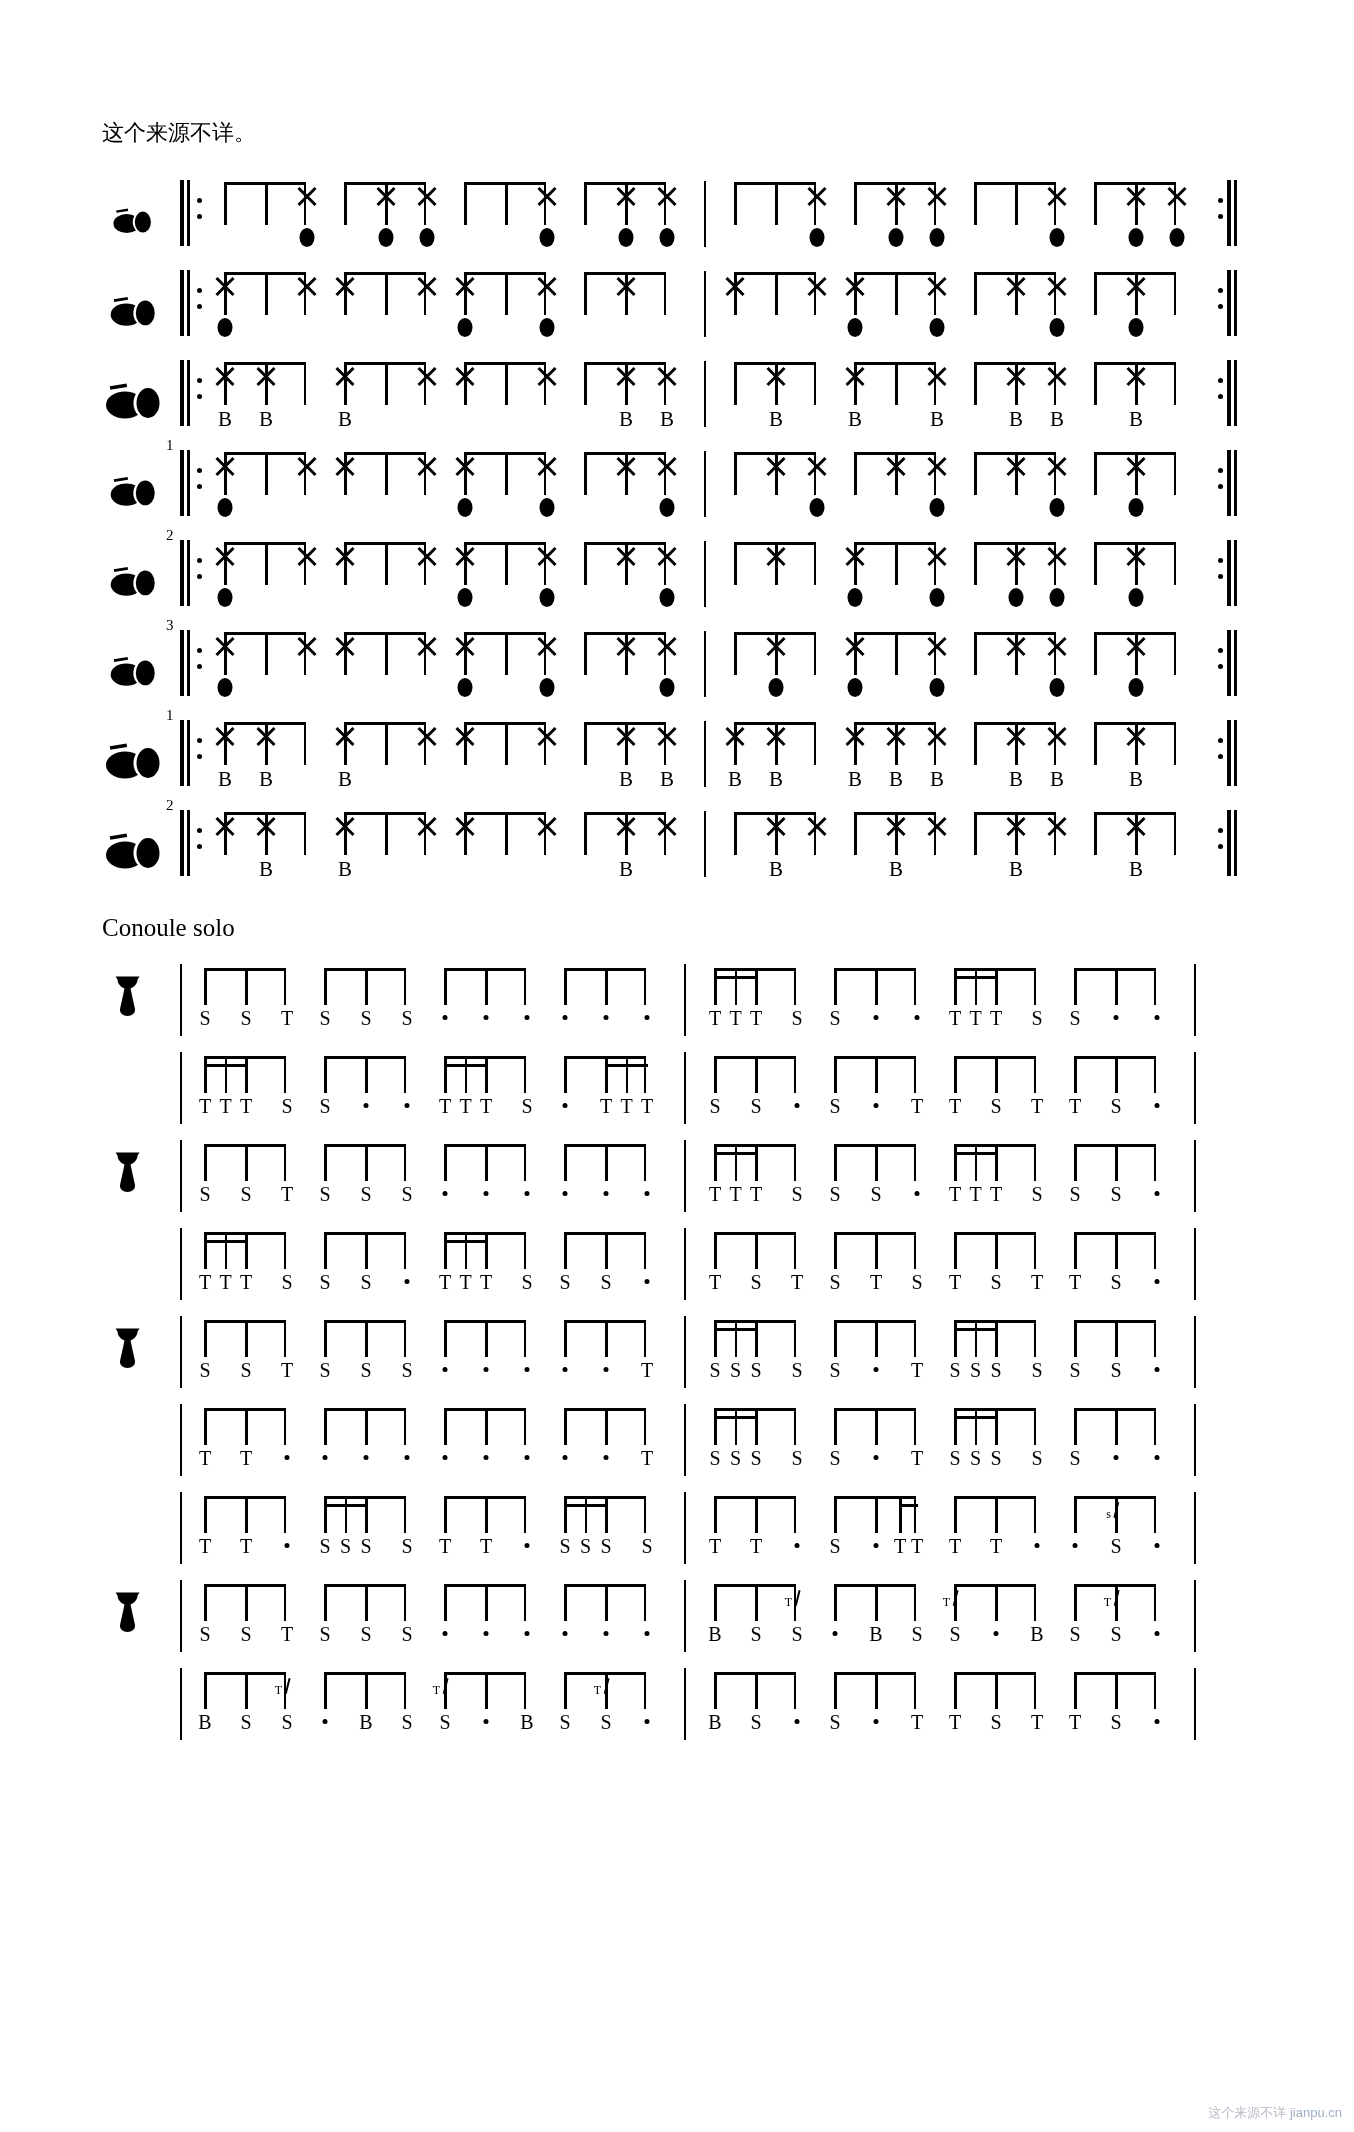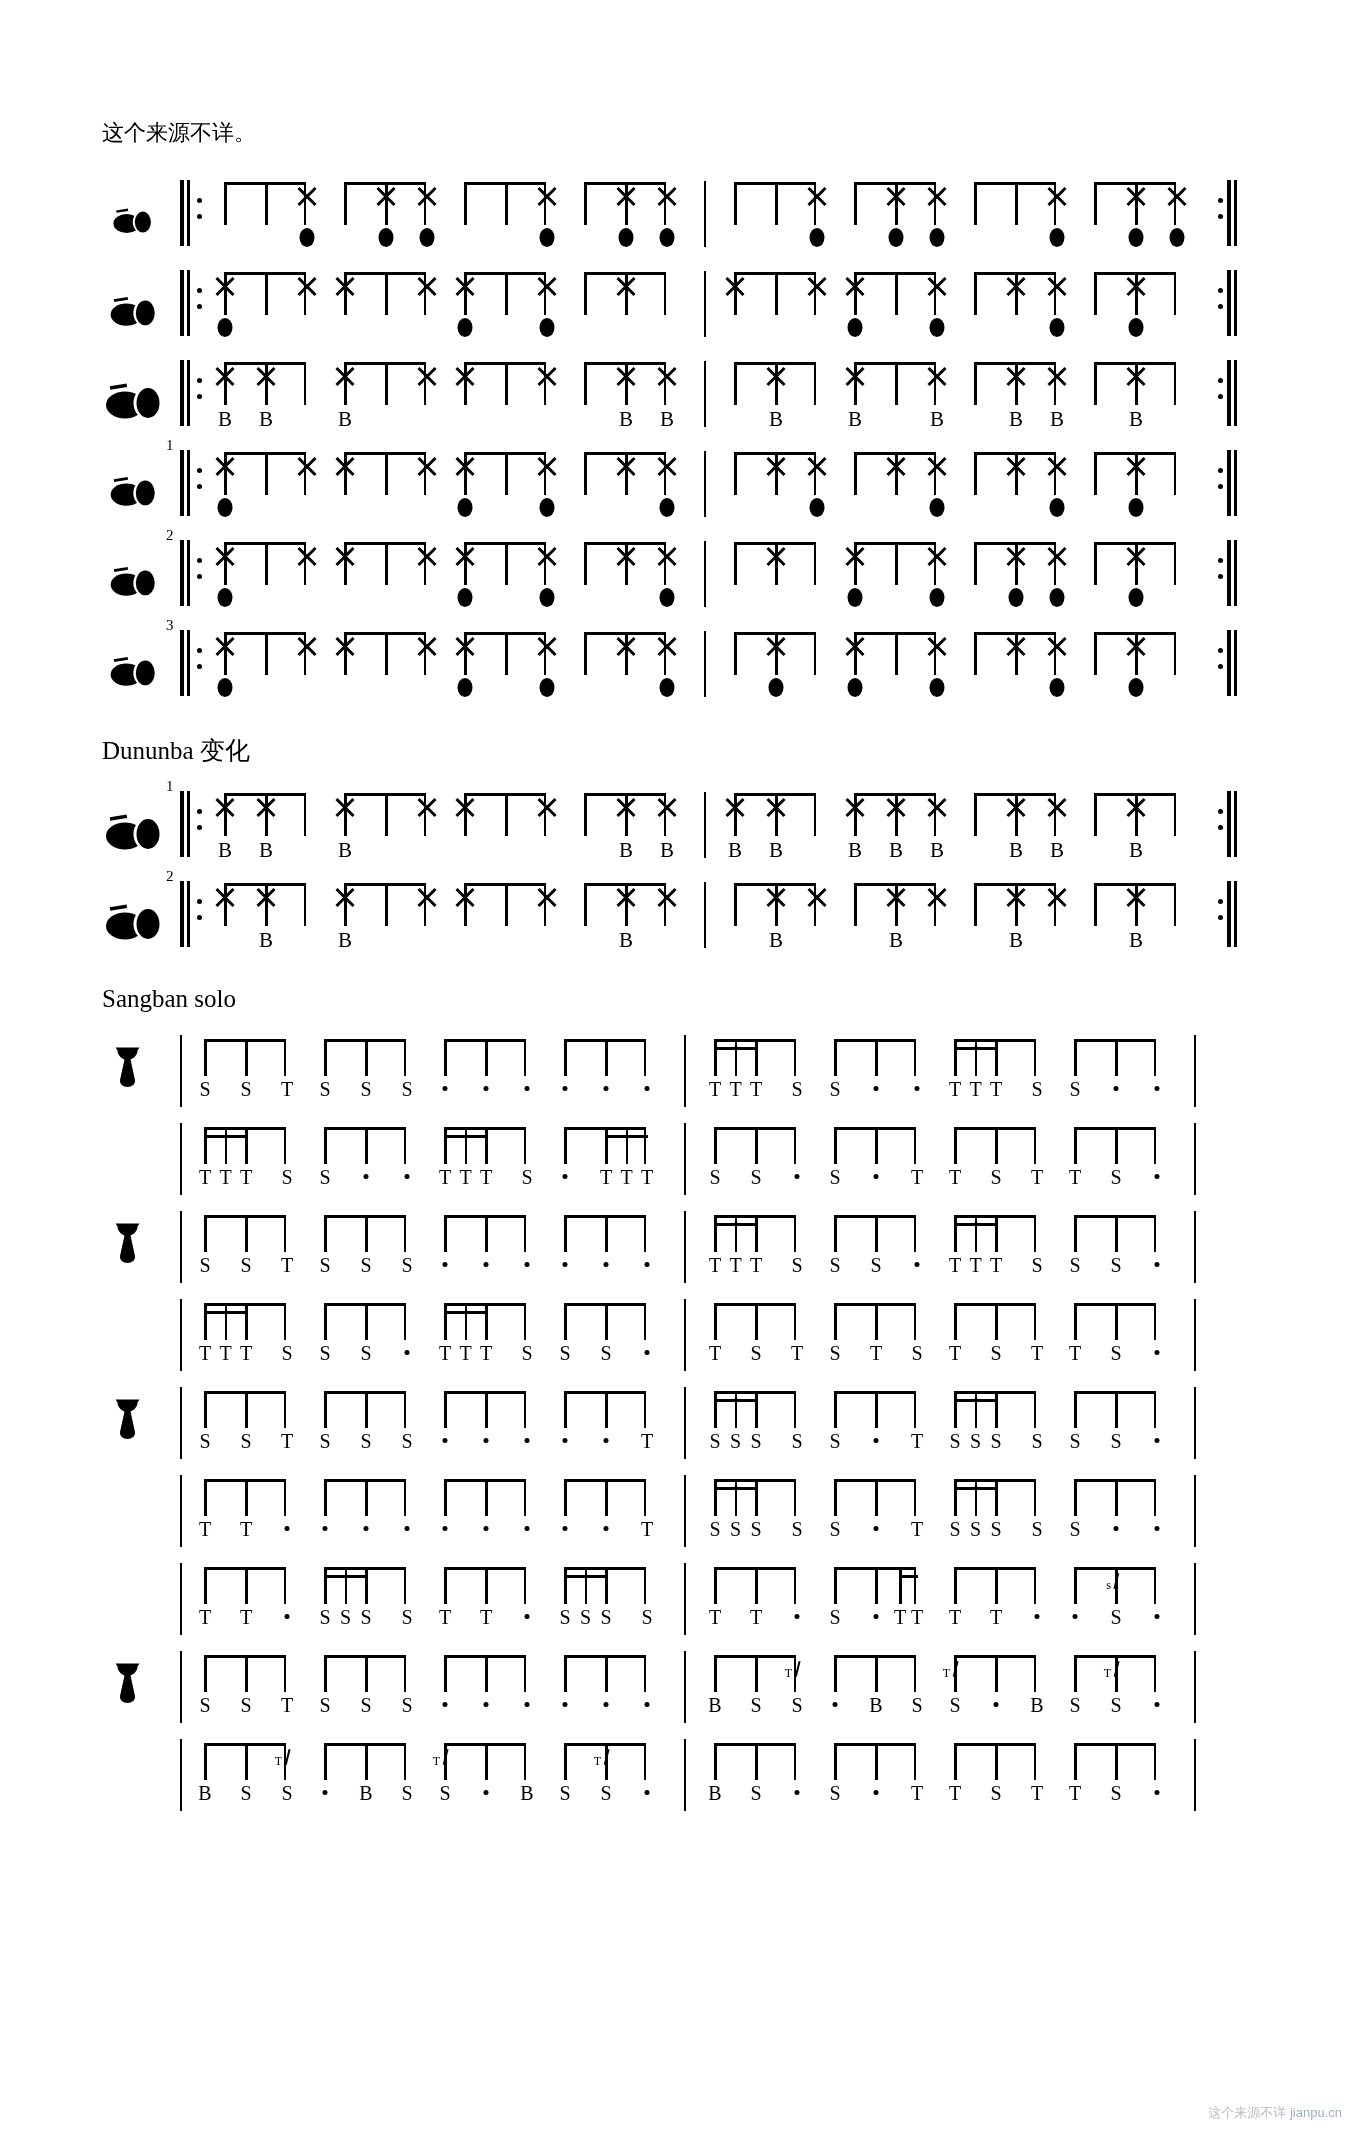--- a/index.html
+++ b/index.html
@@ -602,21 +602,20 @@
           <div class="rep rep-end">
             <div class="dots"></div>
             <div class="rbar"></div>
             <div class="rbar"></div>
           </div>
         </div>
       </div>
   </section>
 
   <section>
-    <h2 class="sec">Dununba 变化</h2>
     <div class="score">
         <div class="line dunun-line">
           <div class="linenum">1</div>
           <div class="iconbox">
             <svg width="57" height="40" viewBox="0 0 57 40" style="left:3.5px;top:18px">
               <rect x="6" y="5" width="17" height="3.5" fill="#000" transform="rotate(-9 14 7)"></rect>
               <ellipse cx="21" cy="25" rx="19" ry="13.5" fill="#000"></ellipse>
               <ellipse cx="42" cy="23" rx="12.5" ry="15.5" fill="#fff"></ellipse>
               <ellipse cx="44" cy="23" rx="11.5" ry="15" fill="#000"></ellipse>
             </svg>
@@ -791,21 +790,21 @@
           <div class="rep rep-end">
             <div class="dots"></div>
             <div class="rbar"></div>
             <div class="rbar"></div>
           </div>
         </div>
       </div>
   </section>
 
   <section>
-    <h2 class="sec">Sangban solo</h2>
+    <h2 class="sec">Conoule solo</h2>
     <div class="score">
         <div class="line djembe-line">
           <div class="iconbox">
             <svg width="27" height="45" viewBox="0 0 27 42" style="left:14px;top:6px">
               <path fill="#000" d="M1.5 1 H25.5 L23.5 4 C23.5 8.5 19.5 12 16.5 13 L21 33.5 C21.5 37.5 18 40.5 13.5 40.5 C9 40.5 5.5 37.5 6 33.5 L10.5 13 C7.5 12 3.5 8.5 3.5 4 Z"></path>
             </svg>
           </div>
           <div class="bar startbar"></div>
           <div class="half">
             <div class="group jgroup">

